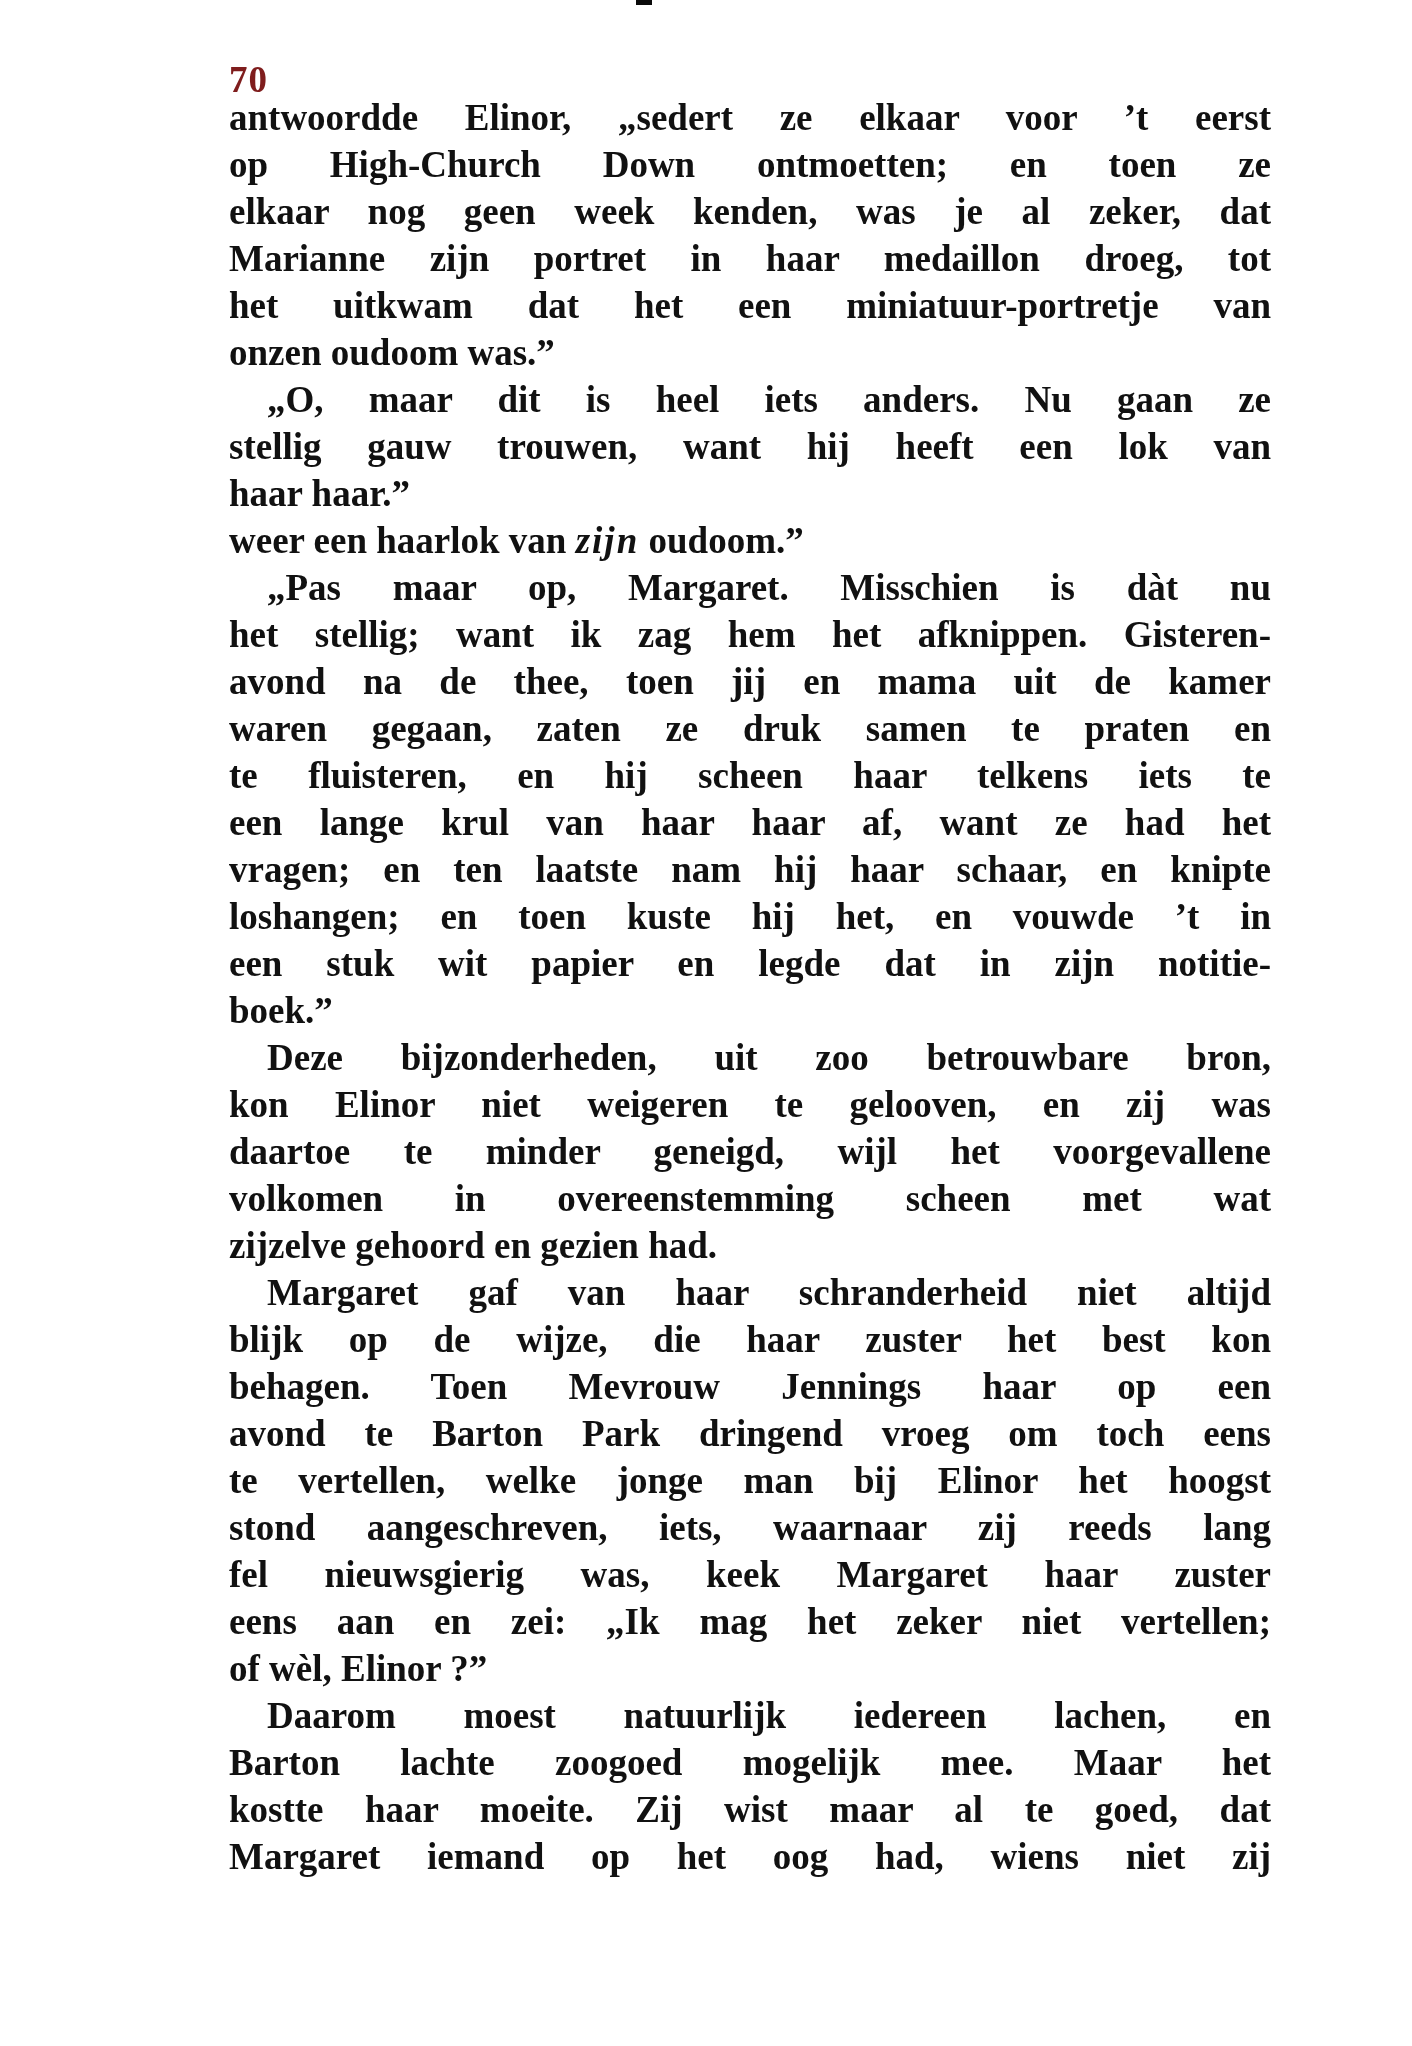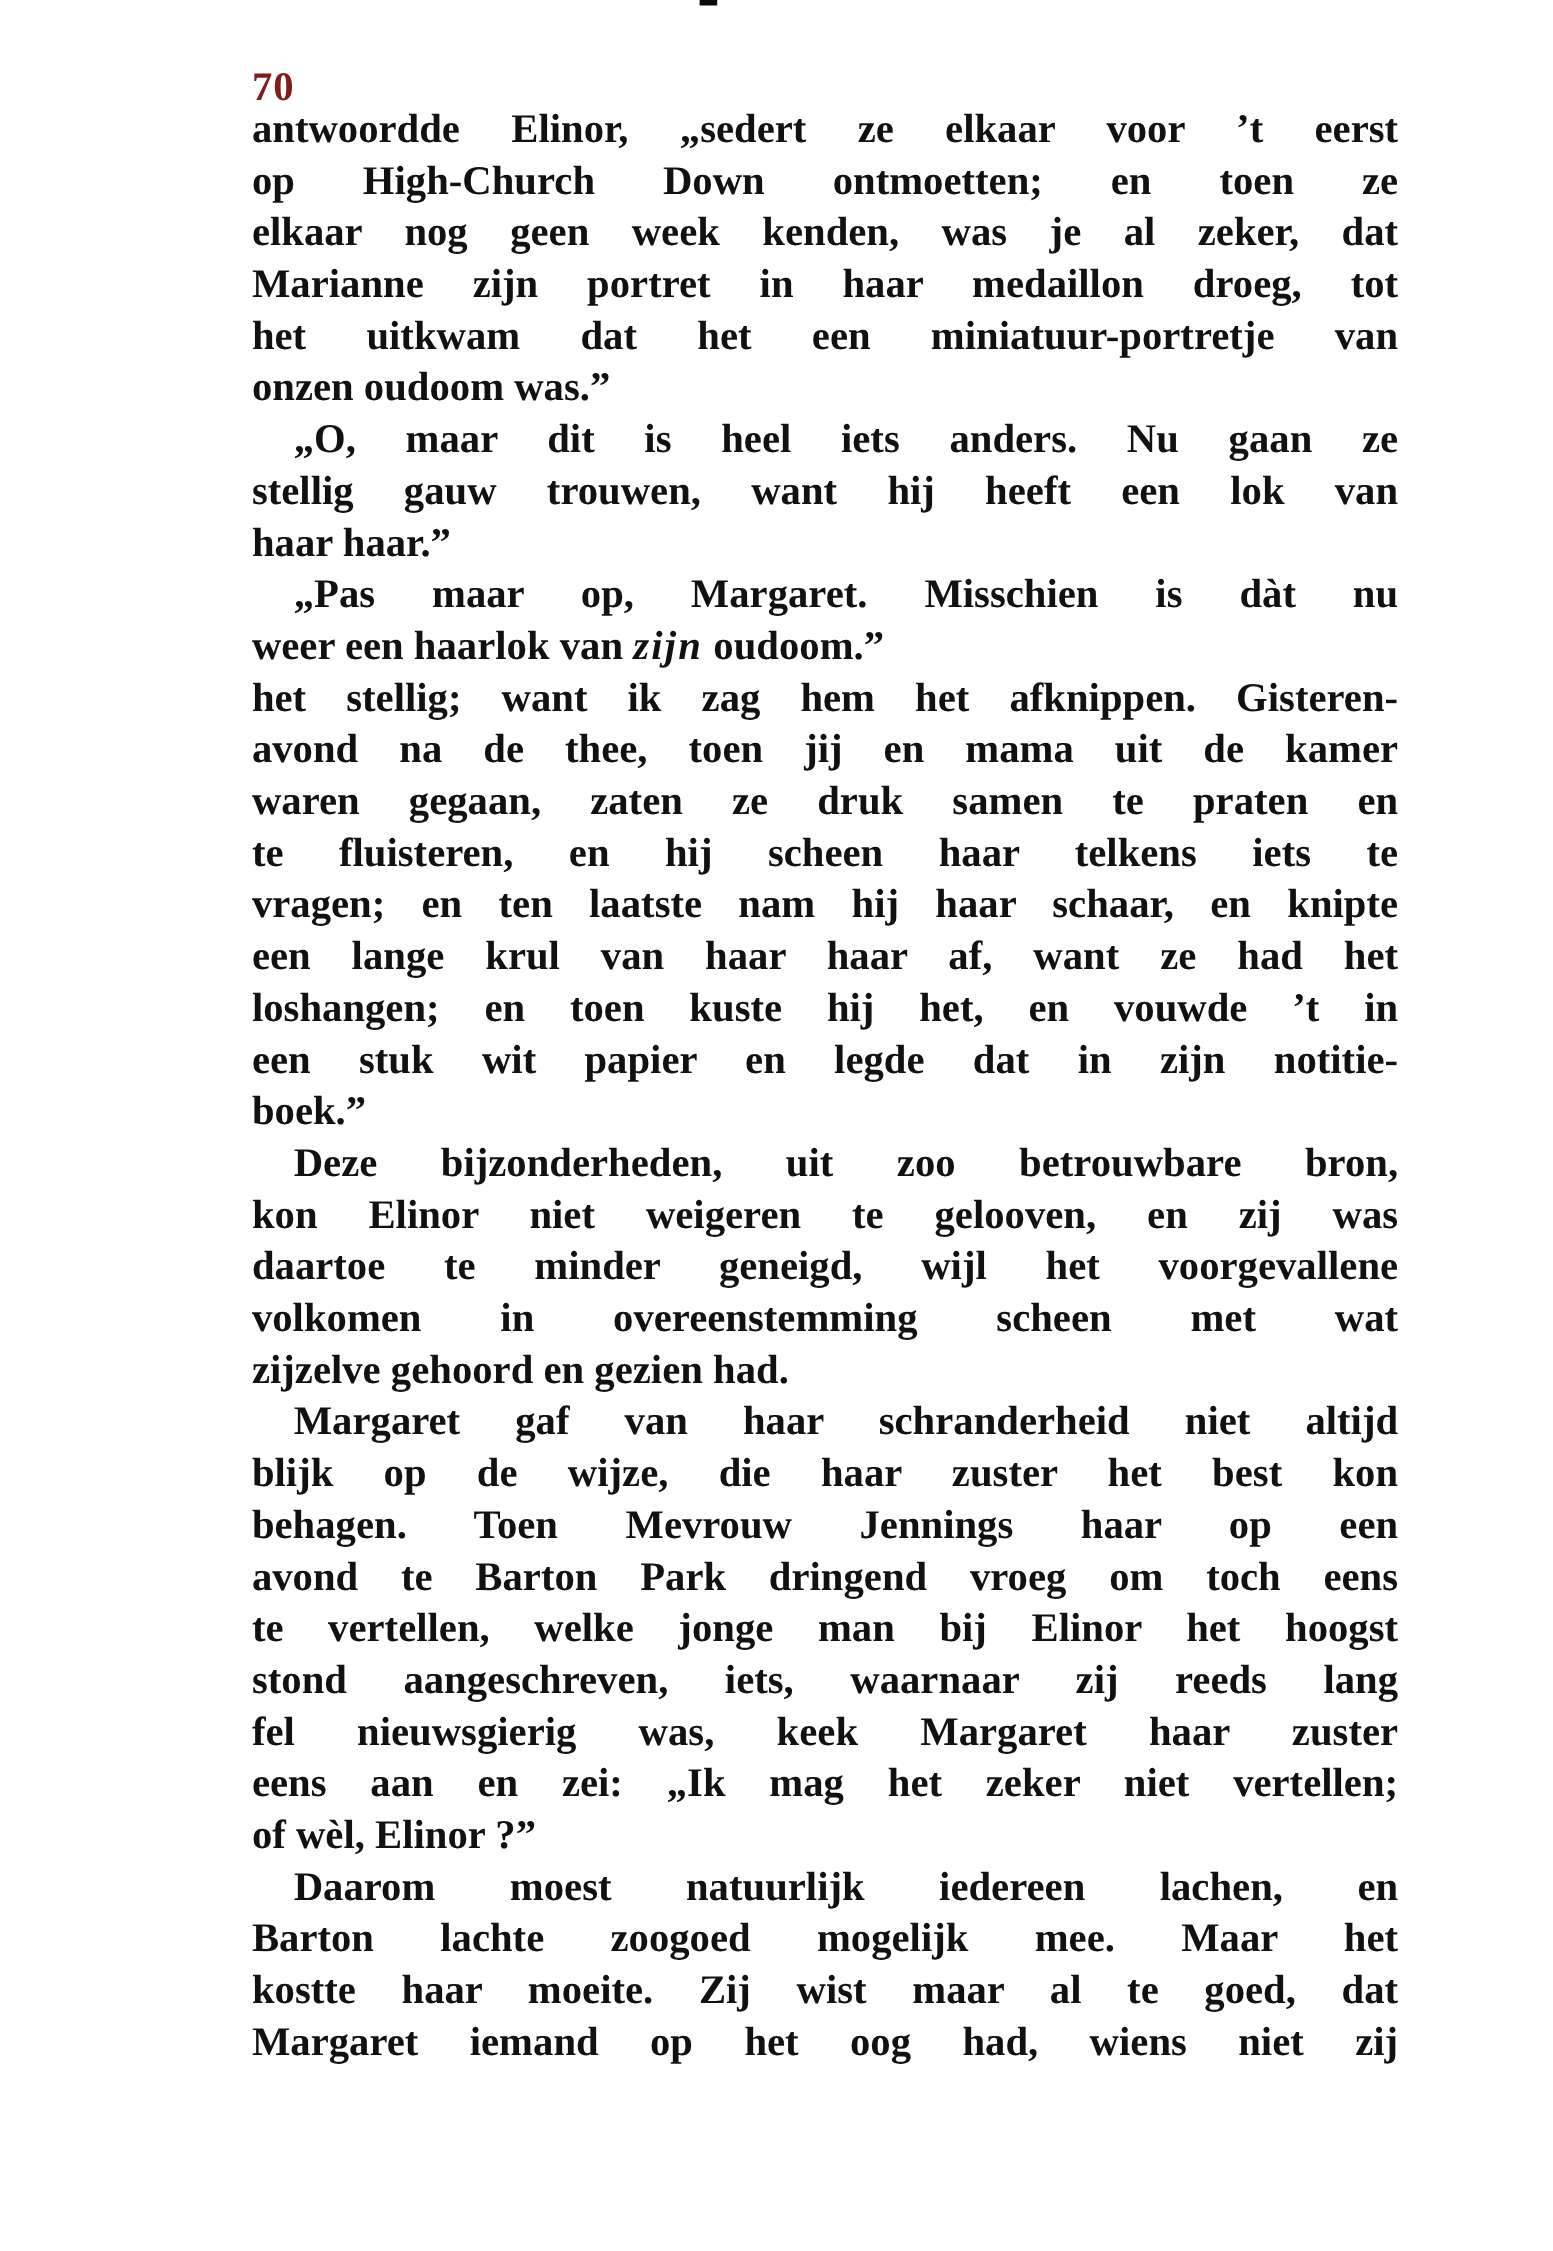--- a/index.html
+++ b/index.html
@@ -72,28 +72,28 @@
   <div class="text-block">
       <div class="text-line j"><span>antwoordde Elinor, „sedert ze elkaar voor ’t eerst</span></div>
       <div class="text-line j"><span>op High-Church Down ontmoetten; en toen ze</span></div>
       <div class="text-line j"><span>elkaar nog geen week kenden, was je al zeker, dat</span></div>
       <div class="text-line j"><span>Marianne zijn portret in haar medaillon droeg, tot</span></div>
       <div class="text-line j"><span>het uitkwam dat het een miniatuur-portretje van</span></div>
       <div class="text-line"><span>onzen oudoom was.”</span></div>
       <div class="text-line j ind"><span>„O, maar dit is heel iets anders. Nu gaan ze</span></div>
       <div class="text-line j"><span>stellig gauw trouwen, want hij heeft een lok van</span></div>
       <div class="text-line"><span>haar haar.”</span></div>
+      <div class="text-line"><span>weer een haarlok van </span><span class="it">zijn</span><span> oudoom.”</span></div>
       <div class="text-line j ind"><span>„Pas maar op, Margaret. Misschien is dàt nu</span></div>
-      <div class="text-line"><span>weer een haarlok van </span><span class="it">zijn</span><span> oudoom.”</span></div>
       <div class="text-line j"><span>het stellig; want ik zag hem het afknippen. Gisteren-</span></div>
       <div class="text-line j"><span>avond na de thee, toen jij en mama uit de kamer</span></div>
       <div class="text-line j"><span>waren gegaan, zaten ze druk samen te praten en</span></div>
       <div class="text-line j"><span>te fluisteren, en hij scheen haar telkens iets te</span></div>
+      <div class="text-line j"><span>een lange krul van haar haar af, want ze had het</span></div>
       <div class="text-line j"><span>vragen; en ten laatste nam hij haar schaar, en knipte</span></div>
-      <div class="text-line j"><span>een lange krul van haar haar af, want ze had het</span></div>
       <div class="text-line j"><span>loshangen; en toen kuste hij het, en vouwde ’t in</span></div>
       <div class="text-line j"><span>een stuk wit papier en legde dat in zijn notitie-</span></div>
       <div class="text-line"><span>boek.”</span></div>
       <div class="text-line j ind"><span>Deze bijzonderheden, uit zoo betrouwbare bron,</span></div>
       <div class="text-line j"><span>kon Elinor niet weigeren te gelooven, en zij was</span></div>
       <div class="text-line j"><span>daartoe te minder geneigd, wijl het voorgevallene</span></div>
       <div class="text-line j"><span>volkomen in overeenstemming scheen met wat</span></div>
       <div class="text-line"><span>zijzelve gehoord en gezien had.</span></div>
       <div class="text-line j ind"><span>Margaret gaf van haar schranderheid niet altijd</span></div>
       <div class="text-line j"><span>blijk op de wijze, die haar zuster het best kon</span></div>

